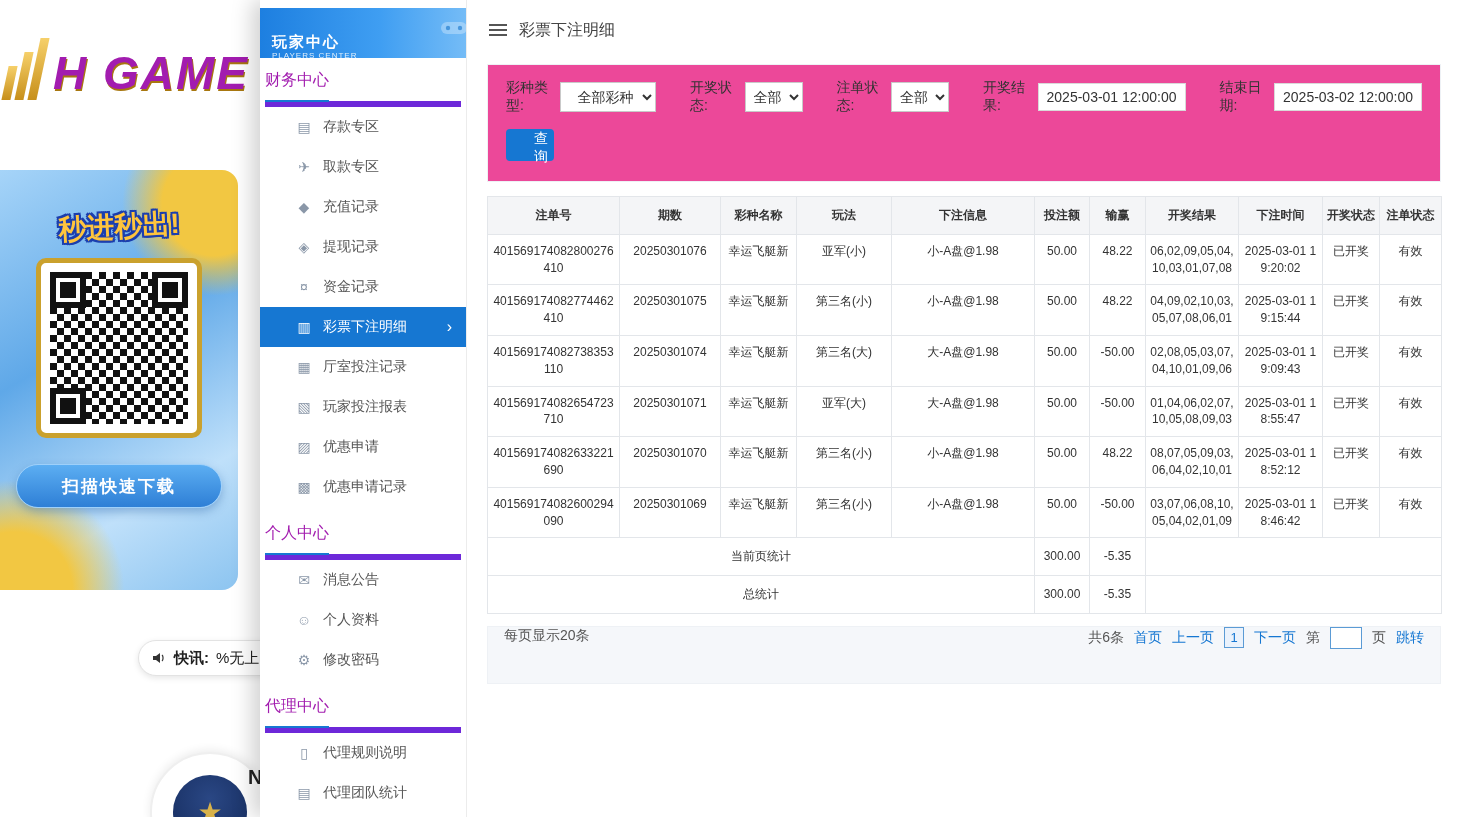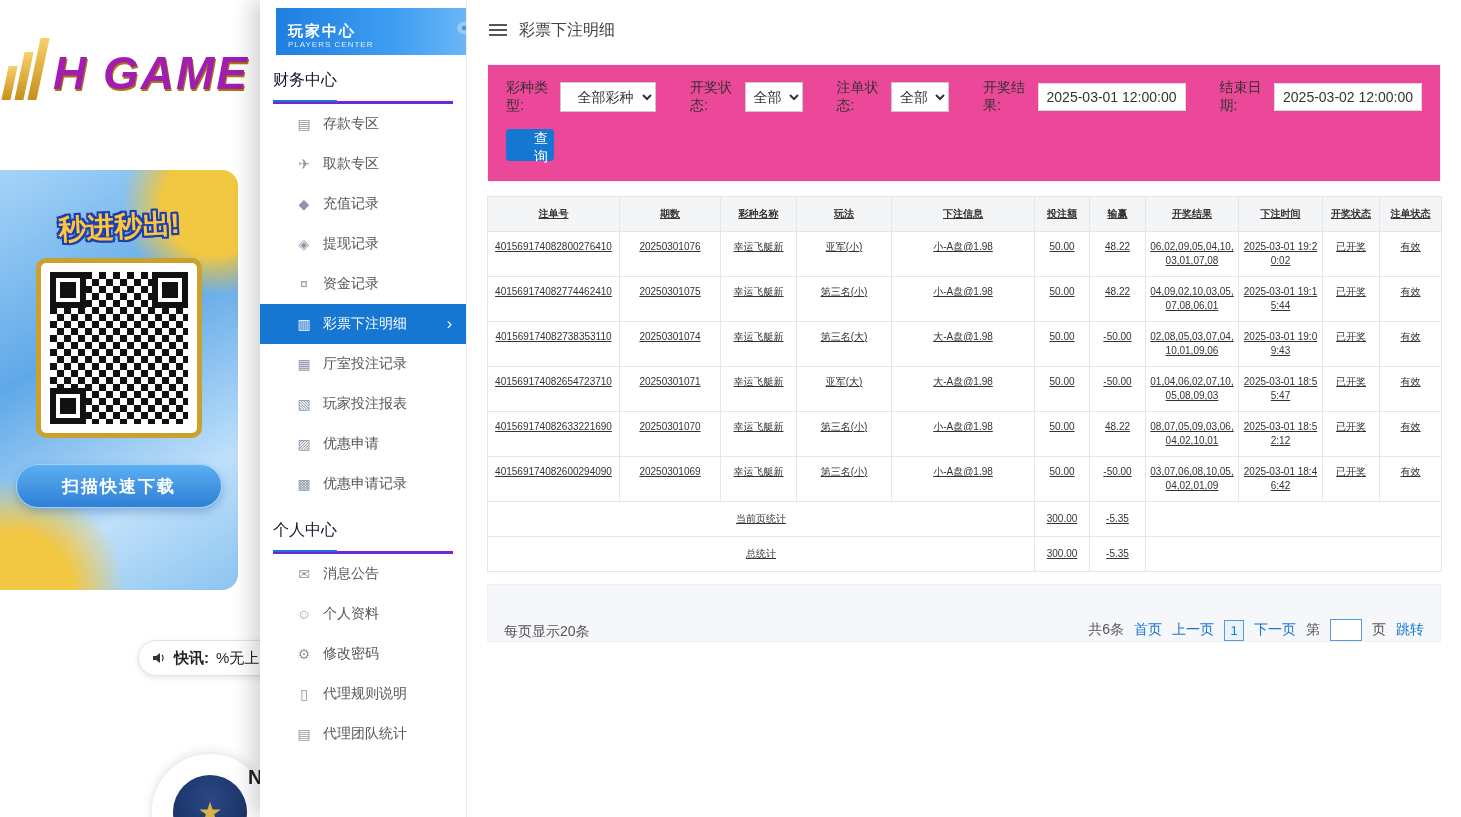--- a/index.html
+++ b/index.html
@@ -59,29 +59,29 @@
     color:#d8b24a; font-size:28px; display:flex; align-items:center; justify-content:center; }
   .avatar-n { position:absolute; left:98px; top:14px; font-weight:bold; font-size:20px; color:#222; }
 
   
   .modal { position:absolute; left:260px; top:0; width:1201px; height:817px;
     background:#fff; box-shadow:-8px 0 20px rgba(0,0,0,.18); display:flex; }
 
   
   .sidebar { width:207px; flex:0 0 207px; position:relative; border-right:1px solid #ececec;
     padding-top:58px; overflow:hidden; background:#fff; }
-  .sidebar-header { position:absolute; top:8px; left:16px; width:218px; height:47px; z-index:5;
+  .sidebar-header { position:absolute; top:8px; left:0; width:218px; height:47px; z-index:5;
     background:linear-gradient(90deg,#1d7fe0 0%,#3f9ef2 55%,#7cc0f7 100%);
-    color:#fff; padding:14px 12px; }
+    color:#fff; padding:25px 12px; }
   .sh-title { font-size:15px; font-weight:bold; letter-spacing:2px; line-height:18px; }
   .sh-sub { font-size:8px; letter-spacing:1px; opacity:.85; }
   .sh-pad-icon { position:absolute; right:10px; top:10px; opacity:.55; }
 
-  .sec-title { margin:16px 13px 0; padding-bottom:0; border-bottom:3px solid #6d28d9;
-    font-size:16px; color:#0f172a; }
+  .sec-title { margin:16px 5px 0; padding-bottom:0; border-bottom:6px solid #6d28d9;
+    font-size:16px; color:#a21caf; }
   .sec-title span { display:inline-block; padding-bottom:9px; border-bottom:2px solid #1677d2;
     margin-bottom:-1px; }
   .item { height:40px; display:flex; align-items:center; padding-left:36px; gap:11px;
     font-size:14px; color:#555; cursor:pointer; }
   .item .ico { width:16px; text-align:center; color:#8a97a8; font-size:14px; }
   .item.active { background:#1677d2; color:#fff; }
   .item.active .ico { color:#fff; }
   .item .chev { margin-left:auto; margin-right:14px; font-size:16px; color:#fff; }
   .sec:first-child .sec-title { margin-top:12px; }
 
@@ -99,28 +99,28 @@
   .filter-row label:first-child { margin-left:0; }
   select { height:30px; border:1px solid #c9c9c9; background:#fff; font-size:14px;
     padding:2px 4px; color:#333; }
   .sel-wide { width:118px;padding-left:12px; } .sel-mid { width:66px; } .sel-small { width:58px; }
   .date-input { height:28px; width:148px; border:1px solid #d9d9d9; font-size:14px;
     color:#333; text-align:center; background:#fff; }
   .btn-query { margin-top:14px; width:48px; height:32px; background:#1677d2; color:#fff;
     border:none; border-radius:4px; font-size:14px; cursor:pointer;padding-left:28px; }
 
   .table-wrap { margin:14px 20px 0; }
-  table { border-collapse:collapse; table-layout:fixed; width:954px; font-size:10px; color:#333;text-decoration:underline; }
+  table { border-collapse:collapse; table-layout:fixed; width:954px; font-size:12px; color:#333; }
   th,td { border:1px solid #e3e6ea; text-align:center; word-break:break-all; line-height:1.4; }
   th { background:#f4f5f7; font-weight:bold; padding:10px 3px; color:#333; }
   td { padding:8px 3px; vertical-align:top; background:#fff; }
   tr.summary td { padding:10px 3px; vertical-align:middle; }
 
   .pager { margin:12px 20px; background:#f5f7fa; border:1px solid #eef1f5; height:58px;
-    display:flex; align-items:flex-end; justify-content:space-between; padding:0 16px;
+    display:flex; align-items:flex-start; justify-content:space-between; padding:0 16px;
     font-size:14px; color:#555; }
   .pager-right { display:flex; align-items:center; gap:10px; }
   .plink { color:#1677d2; cursor:pointer; }
   .pcur { min-width:20px; height:21px; padding:0 3px; border:1px solid #5b9bd5;
     background:#eaf2fc; color:#1677d2; font-size:13px; display:flex; align-items:center;
     justify-content:center; cursor:pointer; }
   .jump-input { width:32px; height:22px; border:1px solid #5b9bd5; background:#fff; }
 </style>
 </head>
 <body>
@@ -231,20 +231,21 @@
           <div class="item">
             <span class="ico">☺</span>
             <span>个人资料</span>
           </div>
           <div class="item">
             <span class="ico">⚙</span>
             <span>修改密码</span>
           </div>
         </div>
         <div class="sec">
+          <div class="sec-title"><span>代理中心</span></div>
           <div class="item">
             <span class="ico">▯</span>
             <span>代理规则说明</span>
           </div>
           <div class="item">
             <span class="ico">▤</span>
             <span>代理团队统计</span>
           </div>
         </div>
       </div>

